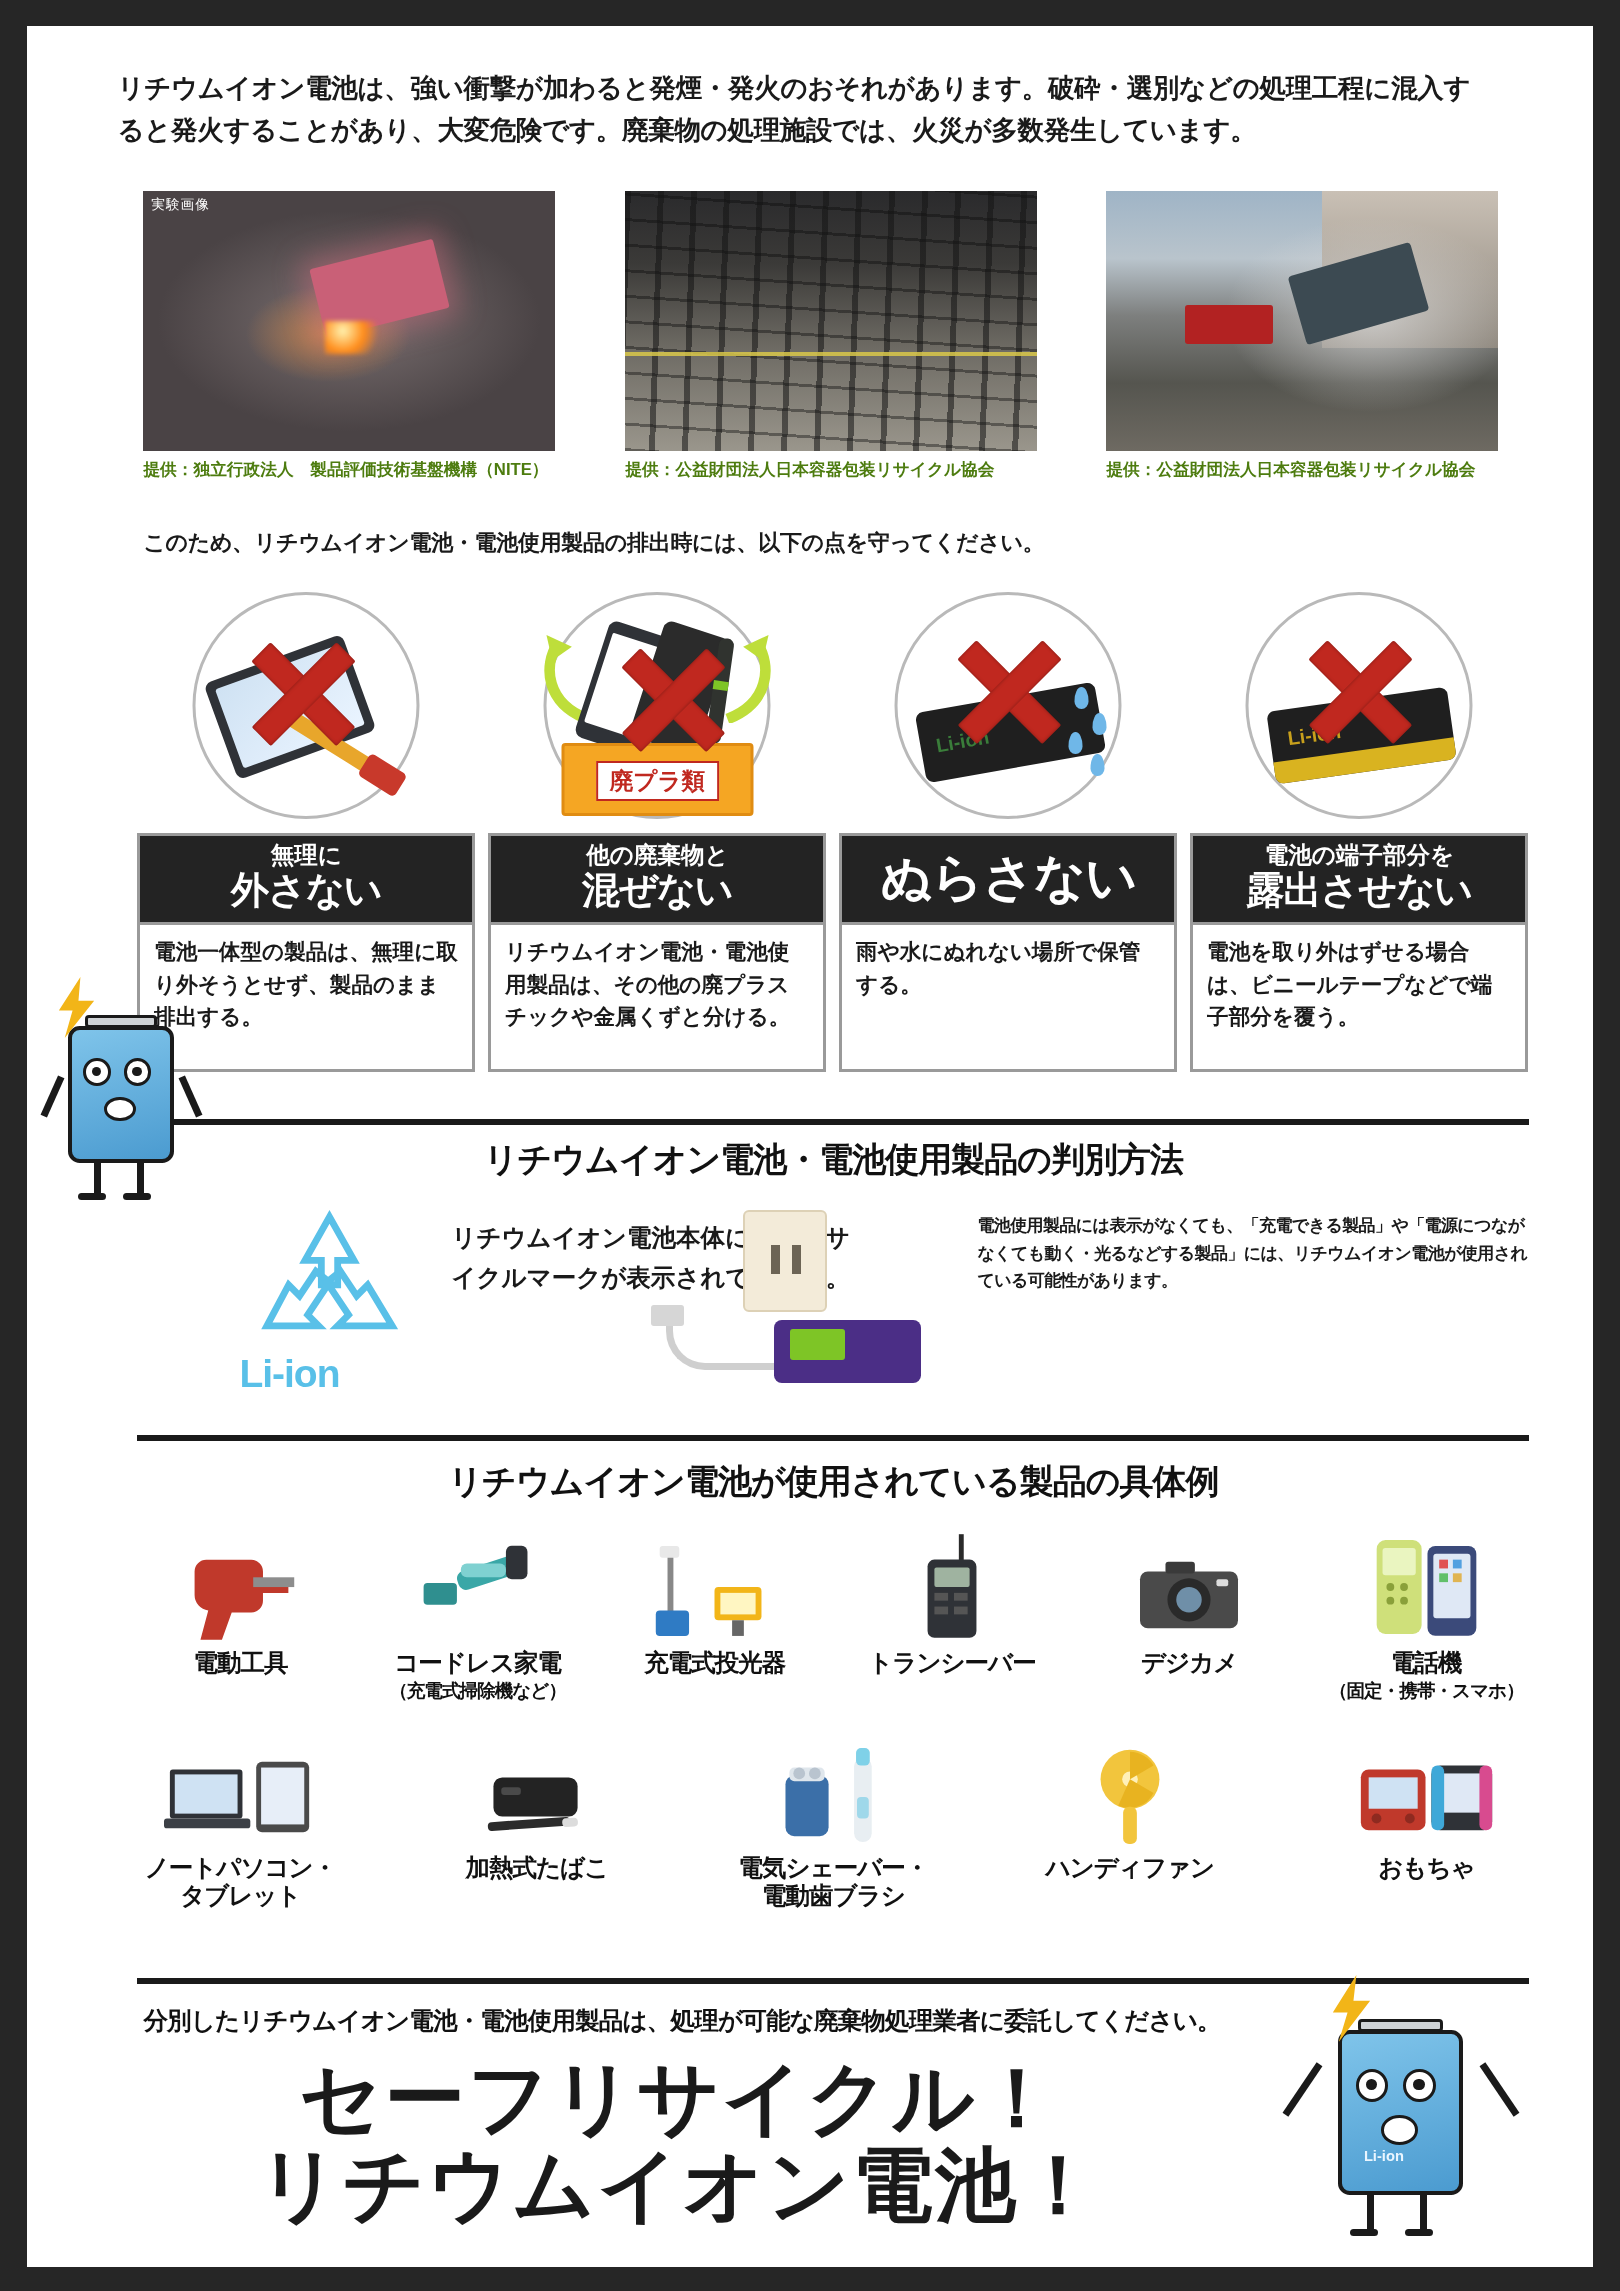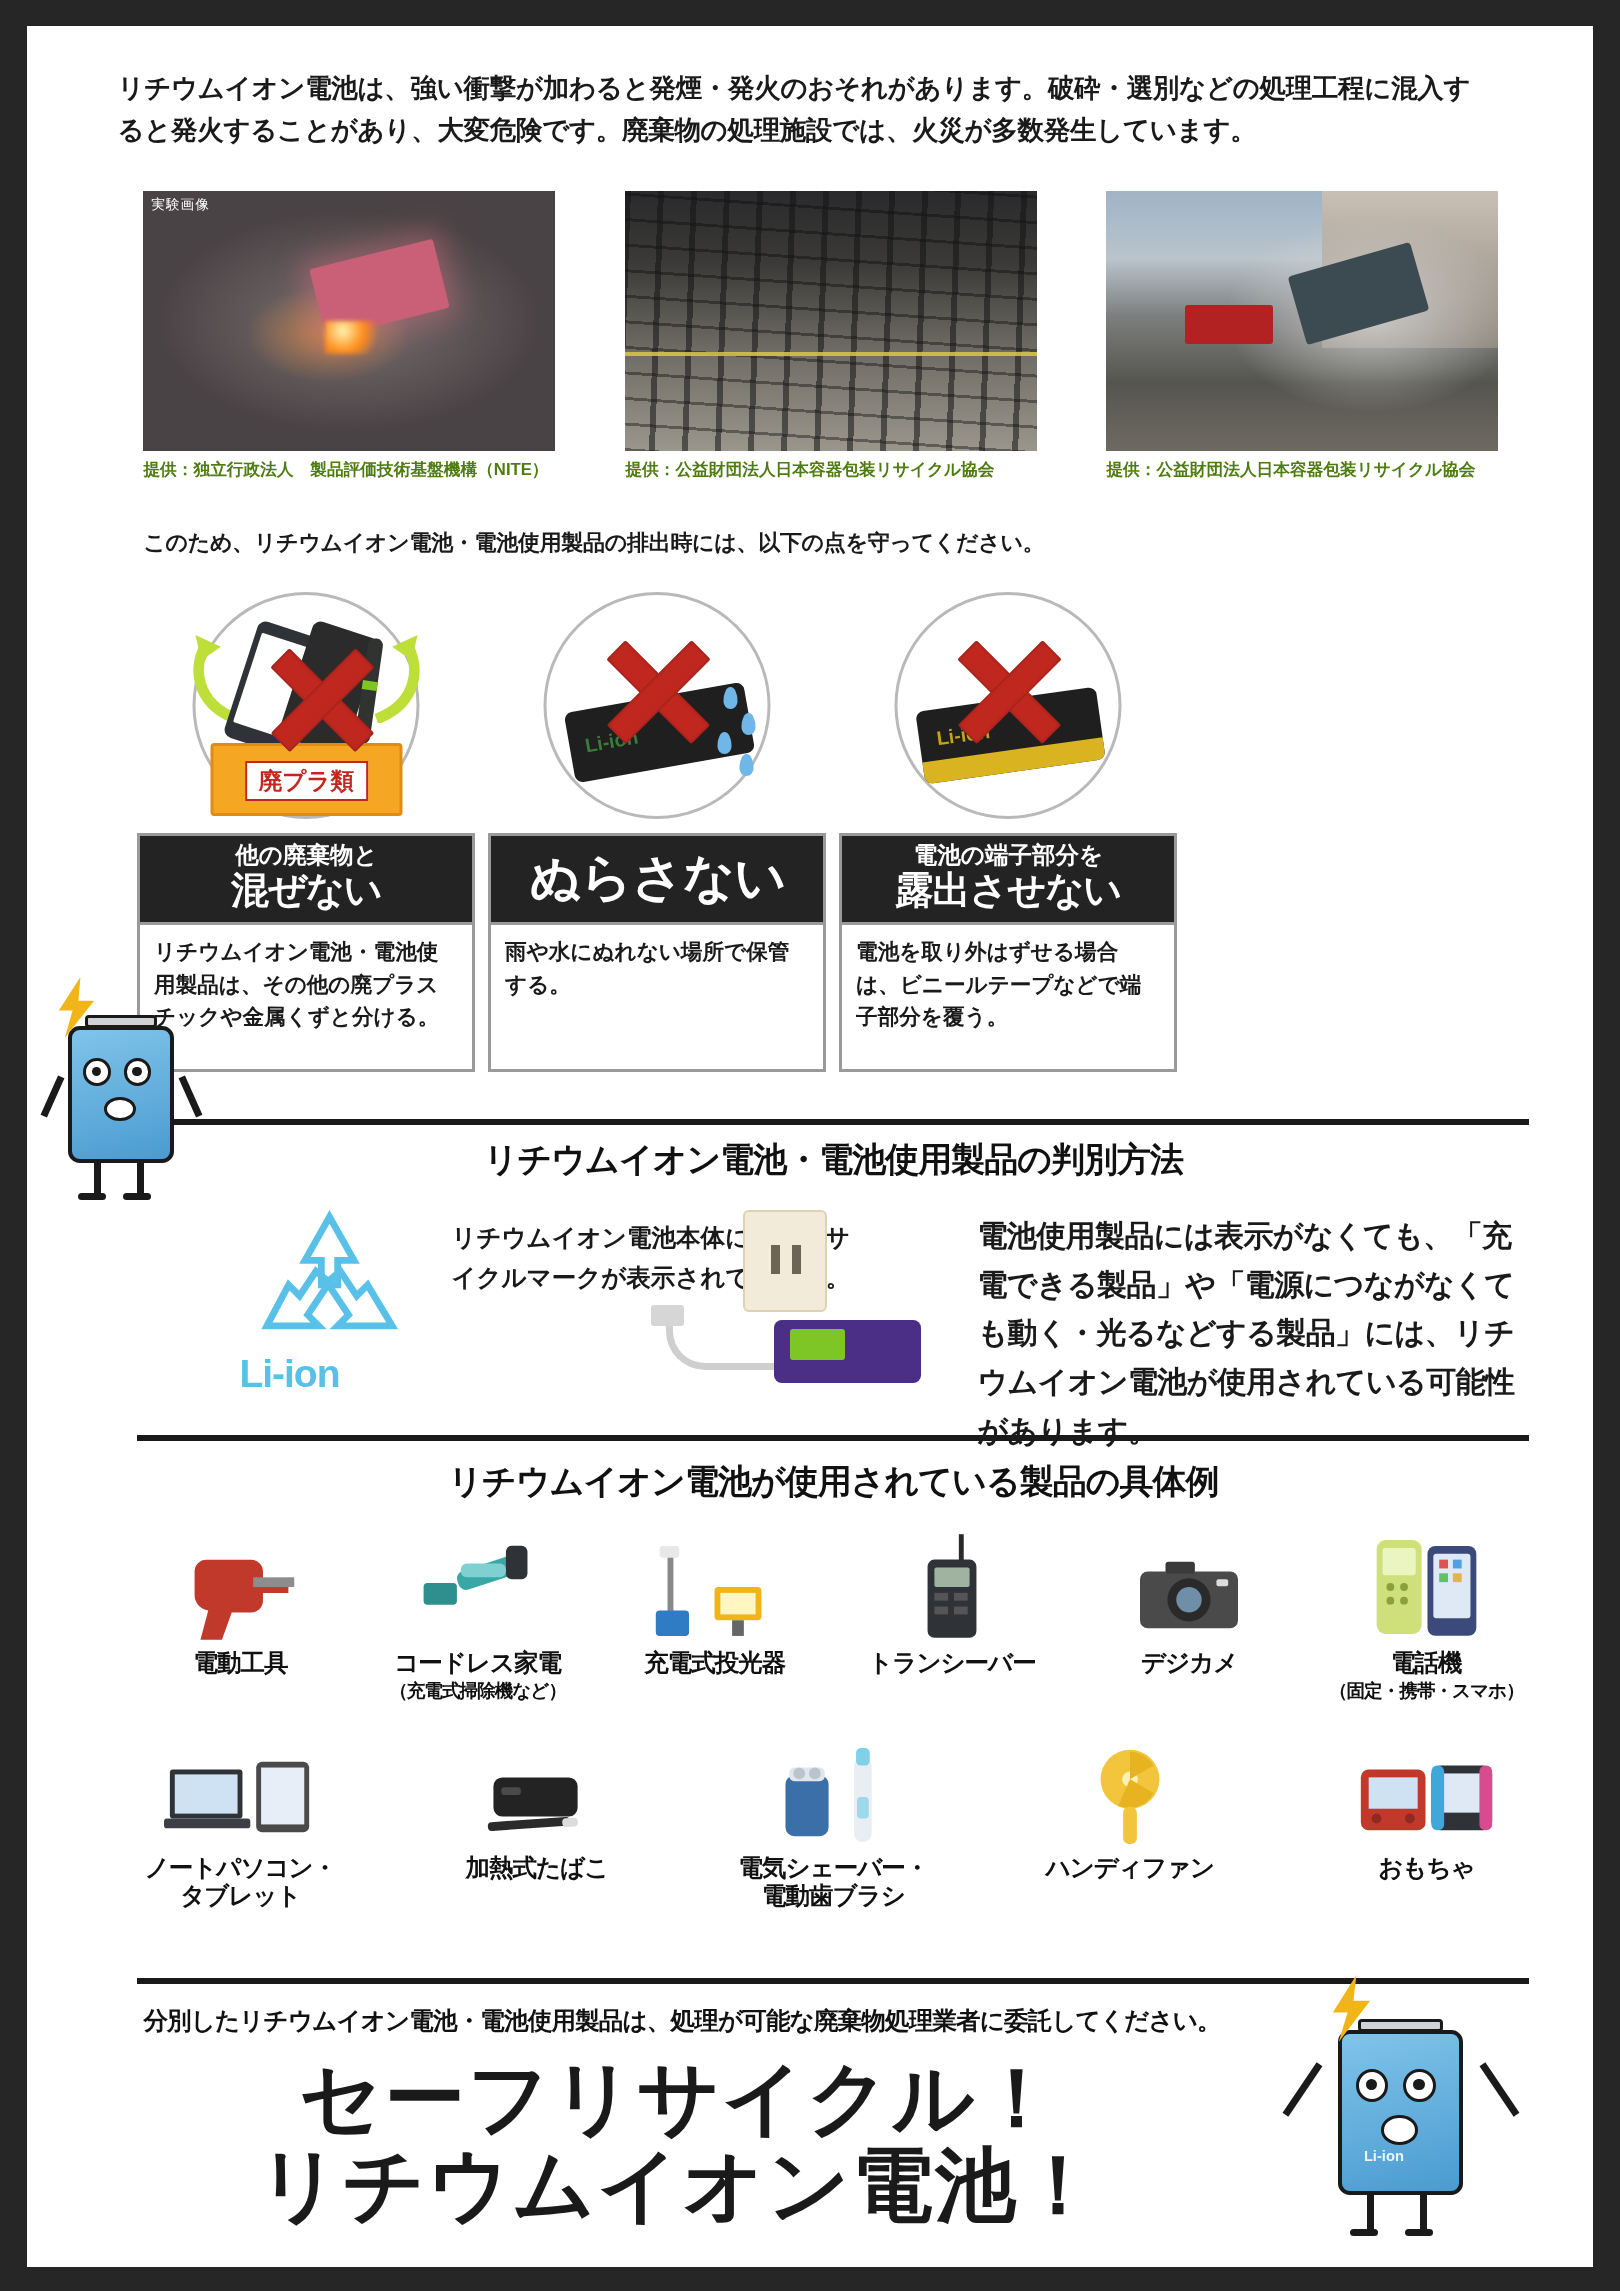--- a/index.html
+++ b/index.html
@@ -182,21 +182,21 @@
   .sec-title {
     position:absolute; width:1392px; left:110px; text-align:center;
     font-size:34px; font-weight:800; color:#111; letter-spacing:-1px;
   }
 
   
   .ident { position:absolute; left:110px; top:1171px; width:1392px; height:255px; }
   .recyc { position:absolute; left:110px; top:9.8px; width:165px; height:147px; }
   .liion { position:absolute; left:102px; top:155px; font-size:39px; font-weight:800; color:#59c0e8; letter-spacing:-1px;}
   .idtext1 { position:absolute; left:314px; top:21.6px; width:412px; font-size:24.5px; line-height:1.62; font-weight:700; color:#1a1a1a; }
-  .idtext2 { position:absolute; left:840px; top:15.7px; width:559px; font-size:30px; line-height:1.62; font-weight:700; color:#1a1a1a; letter-spacing:-0.6px; }
+  .idtext2 { position:absolute; left:840px; top:15.7px; width:559px; font-size:17px; line-height:1.62; font-weight:700; color:#1a1a1a; letter-spacing:-0.6px; }
 
   .outlet { position:absolute; left:606px; top:13.7px; width:84px; height:102px; background:#f3ebd9; border:2.9px solid #ddd1b6; border-radius:5.9px;}
   .outlet .h{ position:absolute; width:8.8px; height:29px; background:#6c6455; top:33px;}
   .outlet .h1{ left:25.5px;} .outlet .h2{ left:47px;}
   .charger { position:absolute; left:637px; top:123px; width:147px; height:63px; background:#4b2e86; border-radius:7.8px;}
   .charger .grn{ position:absolute; left:15.7px; top:9.8px; width:55px; height:31px; background:#7ec526; border-radius:2.9px;}
   .cord { position:absolute; left:529px; top:116px; width:118px; height:57px; border:7.8px solid #cfcfcf; border-top:none; border-right:none; border-radius:0 0 0 39px;}
   .plug { position:absolute; left:514px; top:108px; width:33px; height:21.6px; background:#d6d6d6; border-radius:2.9px;}
 
   
@@ -261,20 +261,35 @@
     </div>
     <div class="cap c1">提供：独立行政法人　製品評価技術基盤機構（NITE）</div>
     <div class="cap c2">提供：公益財団法人日本容器包装リサイクル協会</div>
     <div class="cap c3">提供：公益財団法人日本容器包装リサイクル協会</div>
   </div>
 
   <div class="lead2">このため、リチウムイオン電池・電池使用製品の排出時には、以下の点を守ってください。</div>
 
   <div class="cards">
 
+    <div class="card">
+      <div class="circle"></div>
+      <div class="art">
+        <div class="tablet" style="left:27.4px; top:51px;">
+              <div class="scr"></div>
+            </div>
+        <div class="driver" style="left:94px; top:129px;"></div>
+        <div class="bigx" style="left:57px; top:31px;"></div>
+      </div>
+      <div class="hdr">
+        <span class="small">無理に</span>
+        <span class="big">外さない</span>
+      </div>
+      <div class="body">電池一体型の製品は、無理に取り外そうとせず、製品のまま排出する。</div>
+    </div>
 
     <div class="card">
       <div class="circle"></div>
       <div class="art">
         <svg class="arrow-l" viewBox="0 0 60 92">
           <path d="M52 88 C10 72 6 34 22 10" stroke="#bede3a" stroke-width="11" fill="none"></path>
           <polygon points="10,2 36,14 16,28" fill="#bede3a"></polygon>
         </svg>
         <svg class="arrow-r" viewBox="0 0 60 92">
           <path d="M8 88 C50 72 54 34 38 10" stroke="#bede3a" stroke-width="11" fill="none"></path>

